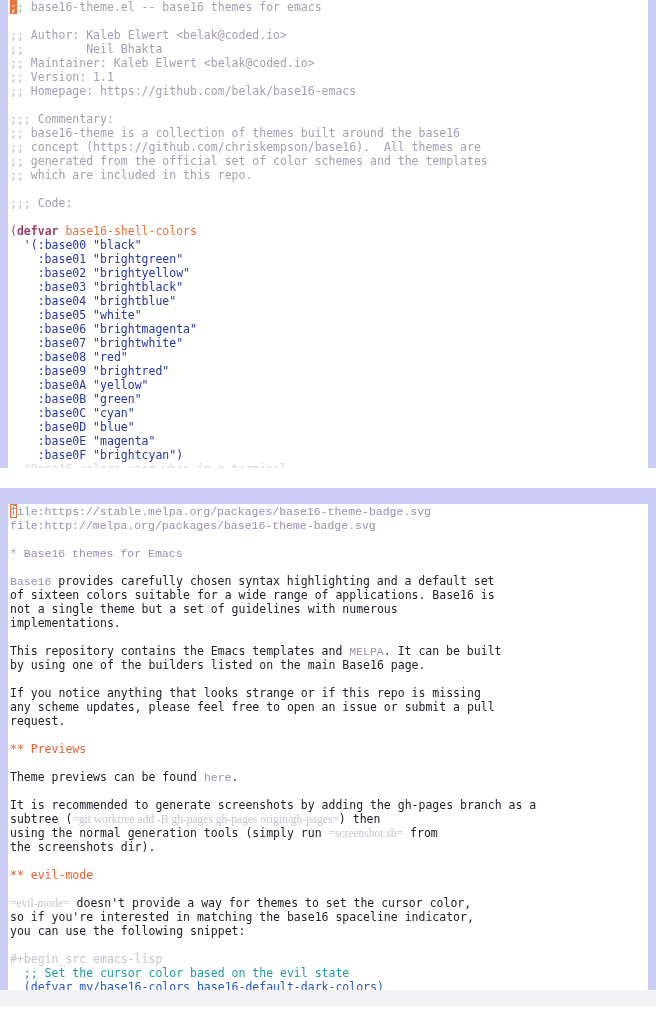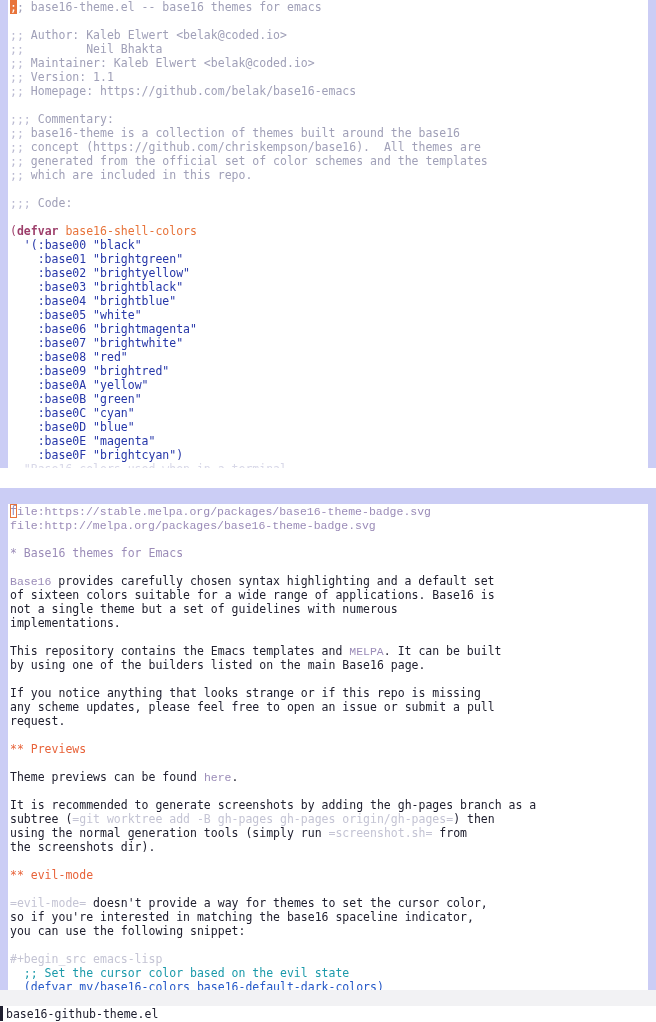--- a/index.html
+++ b/index.html
@@ -67,24 +67,24 @@
   .c-keyword     { color: #9d3f6b; font-weight: bold; }        
   .c-varname     { color: #e8743b; text-align: center; }        
   .c-builtin     { color: #2536a8; }        
   .c-string      { color: #2536a8; }        
   .c-paren       { color: #9d3f6b; }
   .c-docstring   { color: #d8d8e8; }
   .c-plain       { color: #202030; }
 
   
   .o-text        { color: #202030; }
-  .o-h1          { color: #9b8cb8; }
+  .o-h1          { color: #9b8cb8; font-family: Liberation Mono, monospace; }
   .o-h2          { color: #e8633a; }
   .o-link        { color: #9b8cb8; font-family: Liberation Mono, monospace; }
-  .o-verbatim    { color: #c4c4d4; }
+  .o-verbatim    { color: #c4c4d4; font-family: Liberation Serif, serif; }
   .o-meta        { color: #c4c4d4; }
   .o-src-comment { color: #1b9aaa; text-align: right; }
   .o-src-code    { color: #2558c8; }
 
   
   .modeline {
     flex: 0 0 16px;
     height: 16px;
     line-height: 16px;
     white-space: pre;
@@ -169,18 +169,14 @@
       
       
       
       
       
       
       
     </div>
   </div>
 
-  <div class="echo-area">
-    <span class="bar-cursor" style="top:1006px;height:15px;"></span>
-    <span style="padding-left:4px;">base16-github-theme.el</span>
-  </div>
 
 </div>
 
 </body></html>

